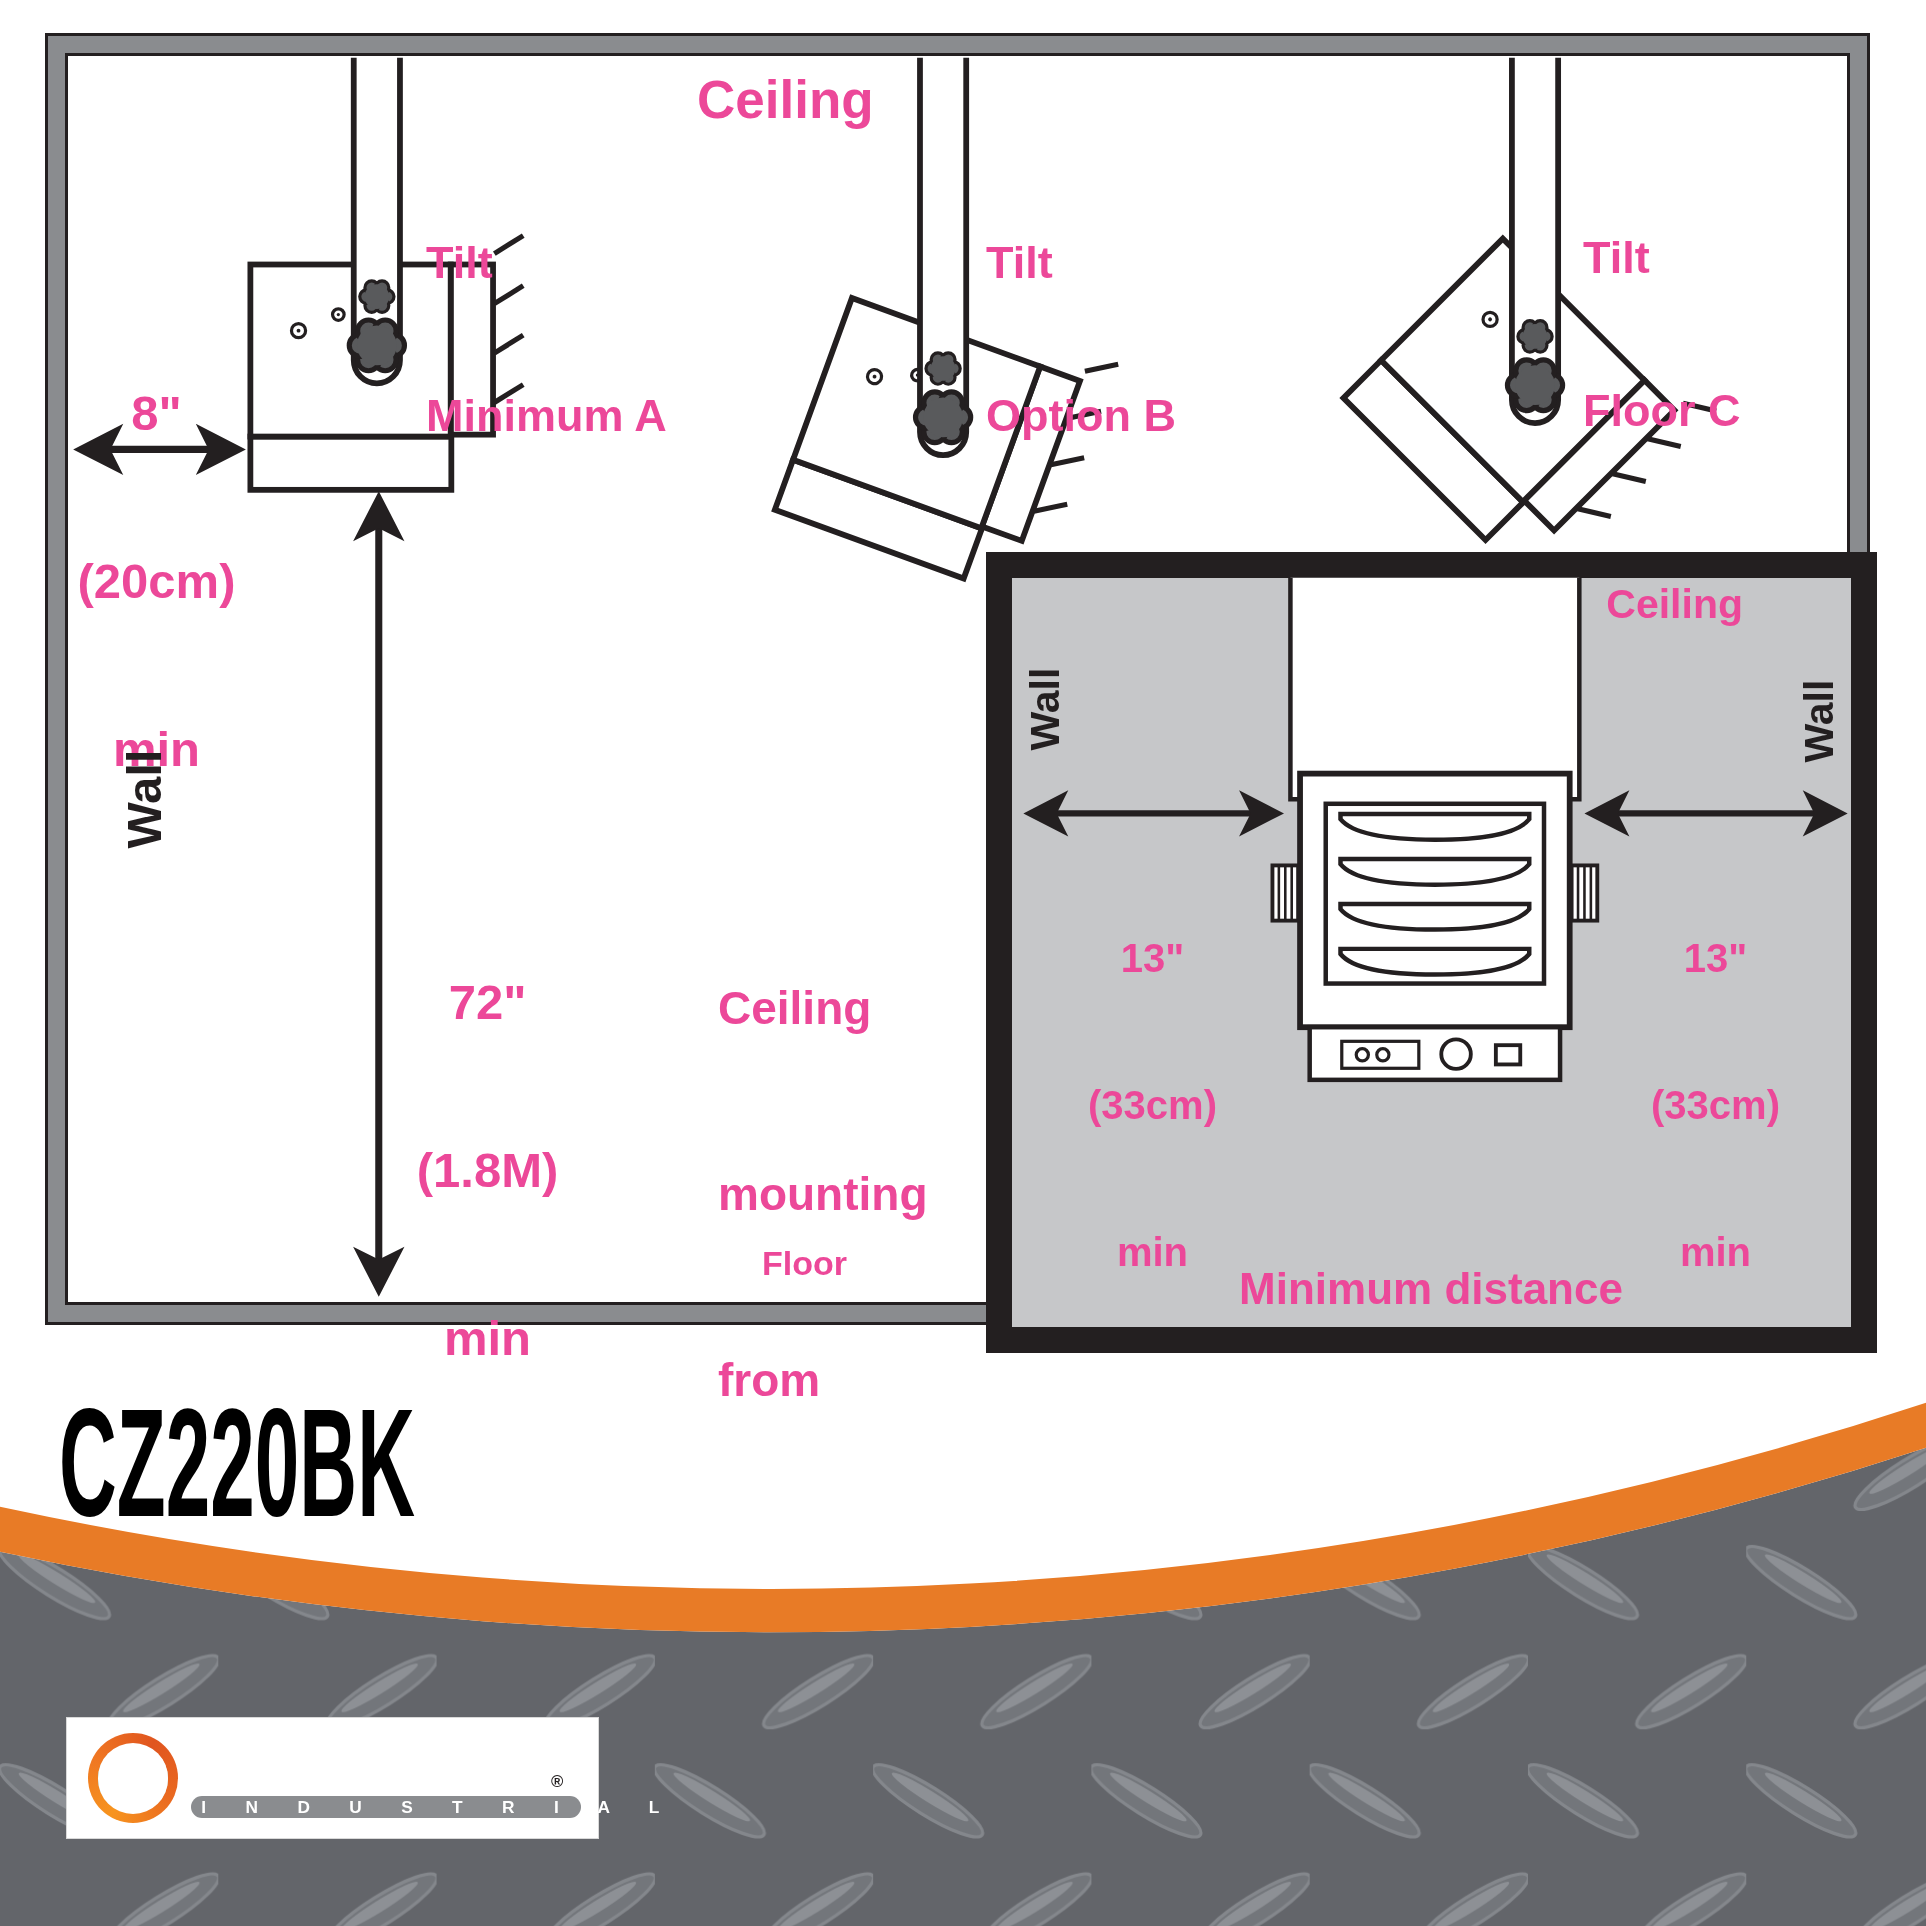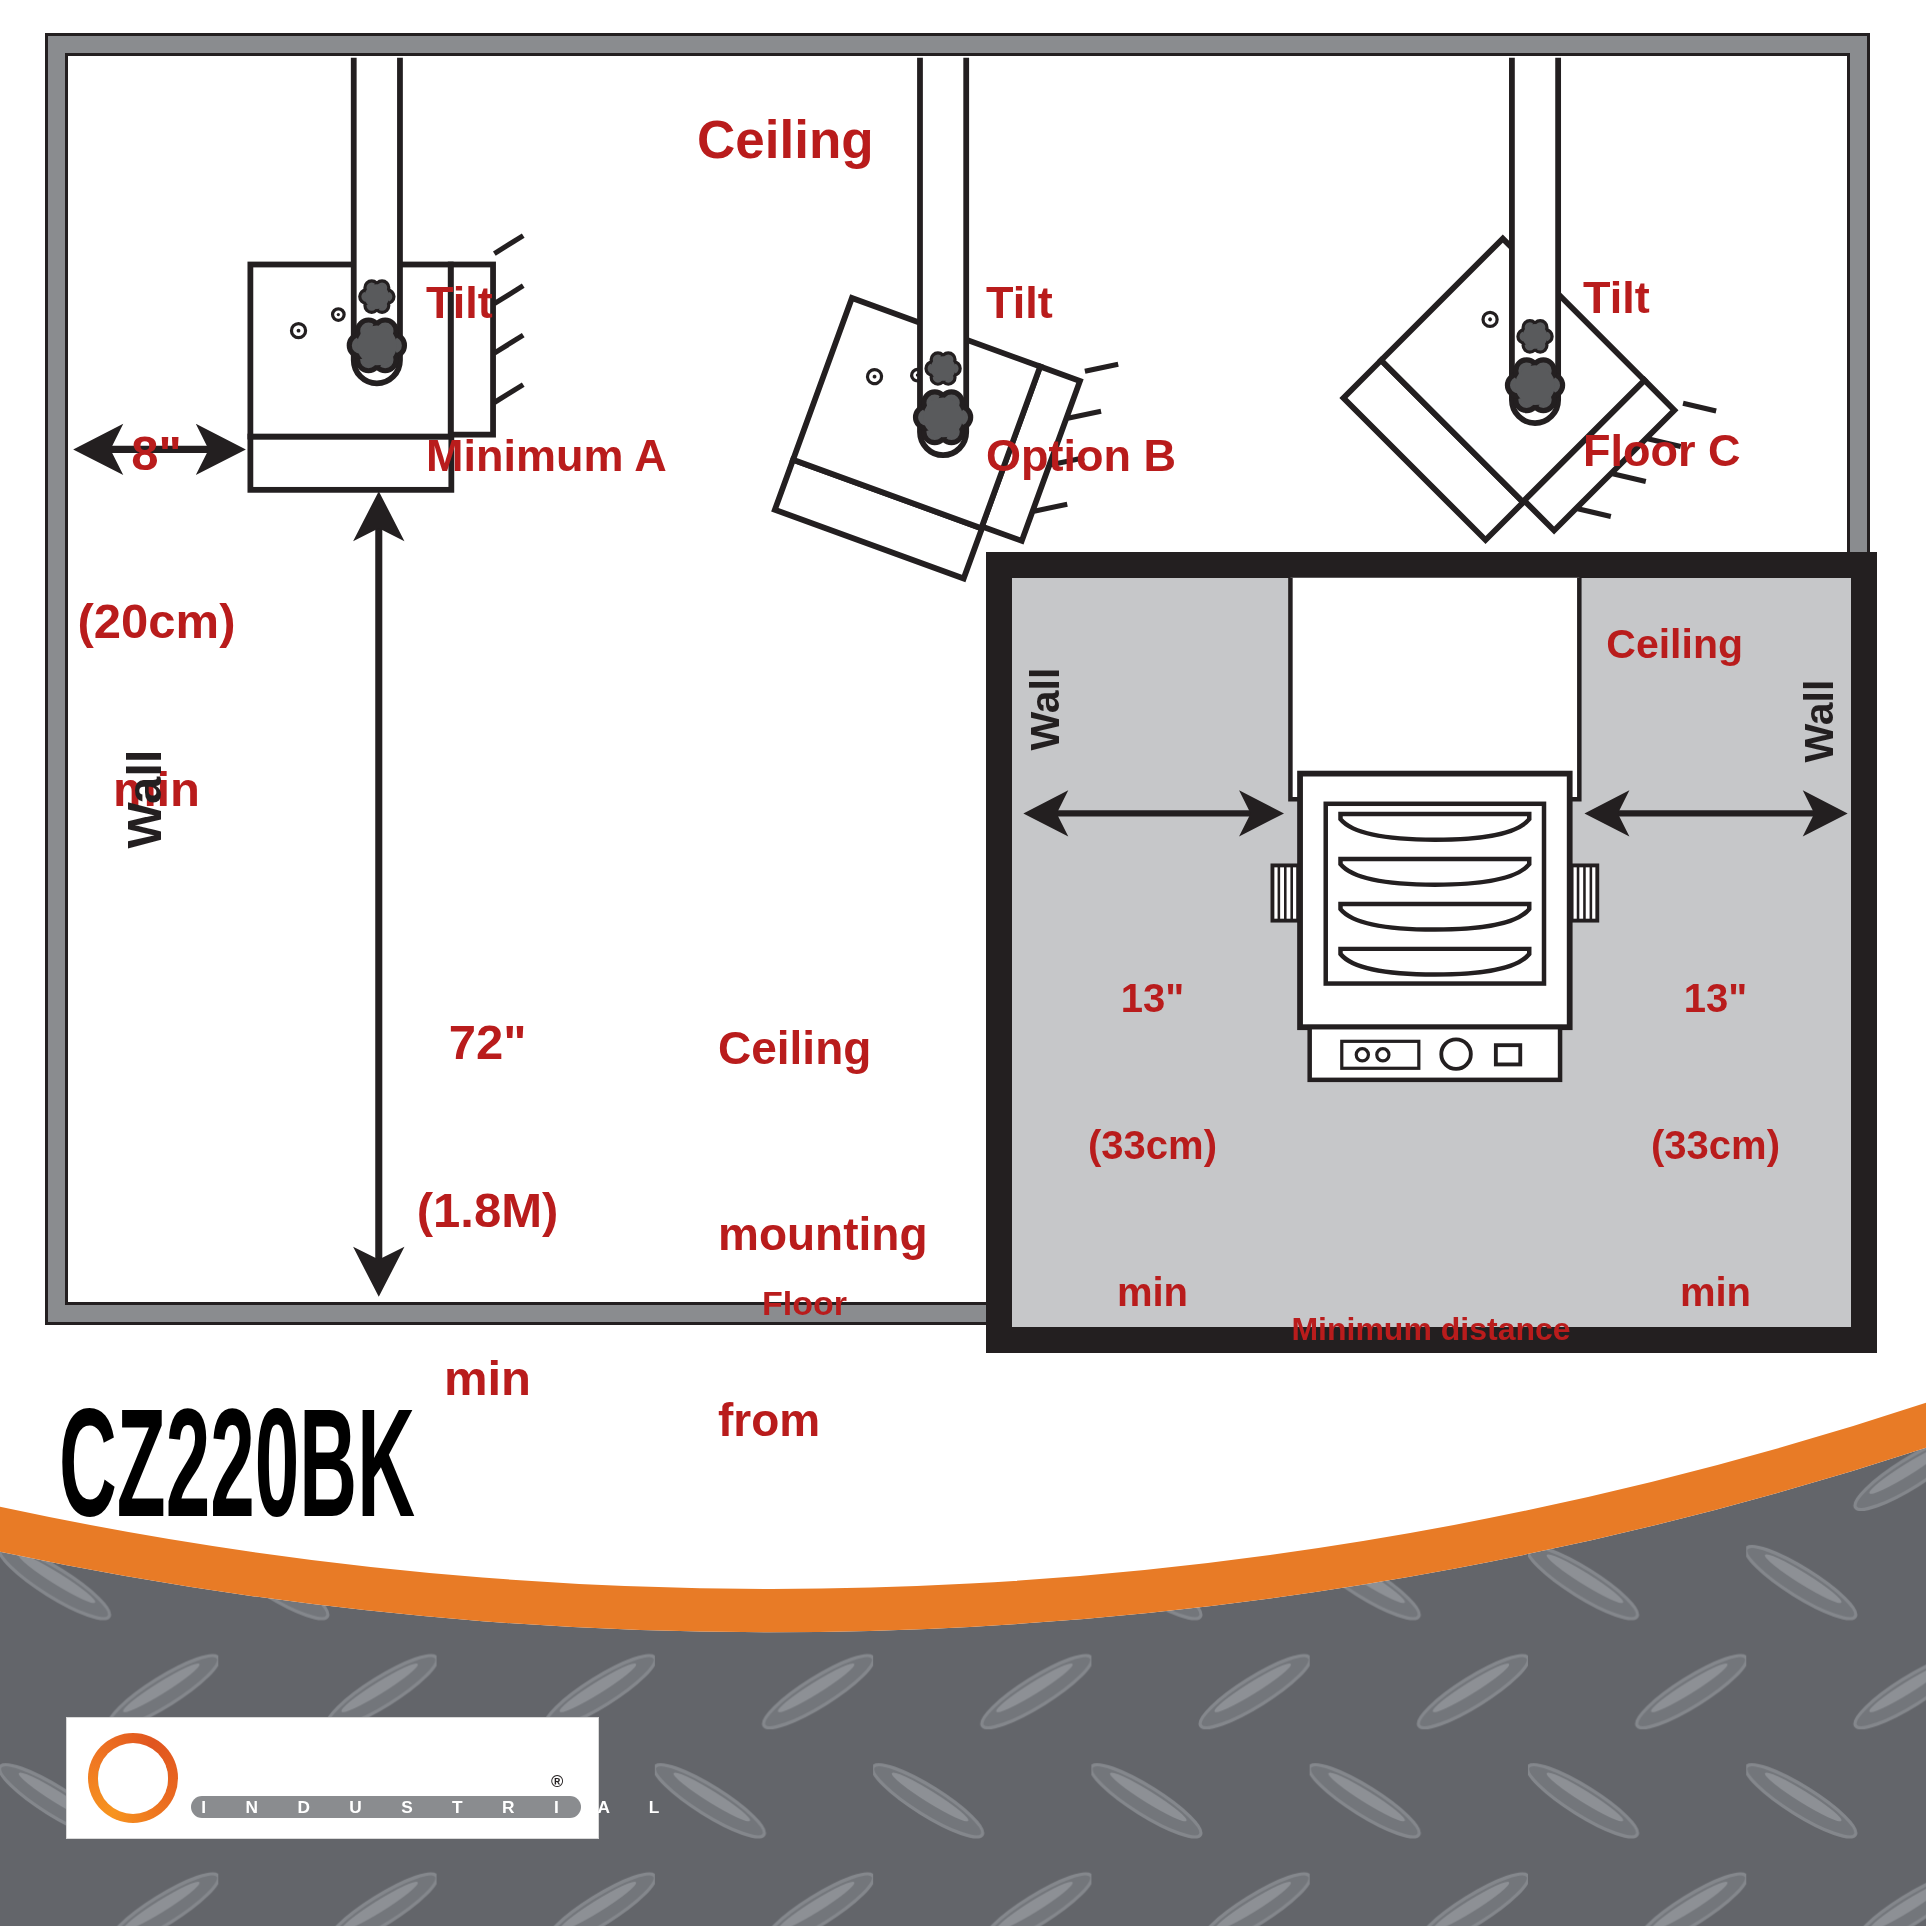--- a/index.html
+++ b/index.html
@@ -12,21 +12,21 @@
               border:3.9px solid #231f20;background:#ffffff;}
   
   #inset{position:absolute;left:986px;top:552px;width:891px;height:801px;
          background:#231f20;z-index:30;}
   #inset .interior{position:absolute;left:26px;top:26px;right:26px;bottom:26px;background:#c6c7c9;}
   
   svg.layer{position:absolute;left:0;top:0;z-index:20;pointer-events:none;}
   svg#inset-gfx{z-index:40;}
   svg#footer-gfx{z-index:10;}
   
-  .lbl{position:absolute;font-weight:700;color:#b91c1c;white-space:pre;z-index:50;margin-top:40px;}
+  .lbl{position:absolute;font-weight:700;color:#ec4899;white-space:pre;z-index:50;}
   .ctr{text-align:center;}
   .vlabel{position:absolute;font-weight:700;color:#231f20;text-align:center;z-index:50;
           transform:rotate(-90deg);transform-origin:center;}
   
   #logo-box{position:absolute;left:66px;top:1717px;width:531px;height:120px;background:#ffffff;
             border:1.9px solid #d9d9d9;z-index:60;}
   #logo-ring{position:absolute;left:21px;top:15.4px;width:90px;height:90px;border-radius:50%;
              background:conic-gradient(from 210deg,#f7941e,#ef7622,#e0551f,#ea6a20,#f7941e);}
   #logo-ring .r2{position:absolute;left:11.6px;top:11.6px;right:11.6px;bottom:11.6px;border-radius:50%;
              background:conic-gradient(from 140deg,#2456a4,#2e6cb0,#2fb3a9,#49c2b4,#2456a4);}
@@ -235,21 +235,21 @@
     <div>13"</div>
     <div>(33cm)</div>
     <div>min</div>
   </div>
   <div class="lbl ctr" style="left:1619px;top:836px;width:193px;font-size:40px;line-height:49px;">
     <div>13"</div>
     <div>(33cm)</div>
     <div>min</div>
   </div>
 
-  <div class="lbl ctr" style="left:1174px;top:1154px;width:514px;font-size:32px;line-height:54px;">
+  <div class="lbl ctr" style="left:1174px;top:1154px;width:514px;font-size:44px;line-height:54px;">
     <div>Minimum distance</div>
   </div>
 
   <div id="model-label">CZ220BK</div>
 
   <div id="logo-box">
     <div id="logo-ring">
       <div class="r2"></div>
         <div class="r3"></div>
         <div class="r4"></div>

